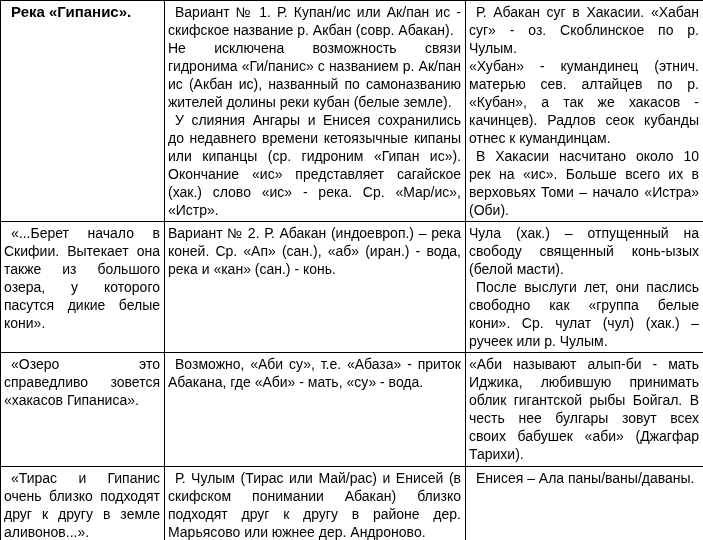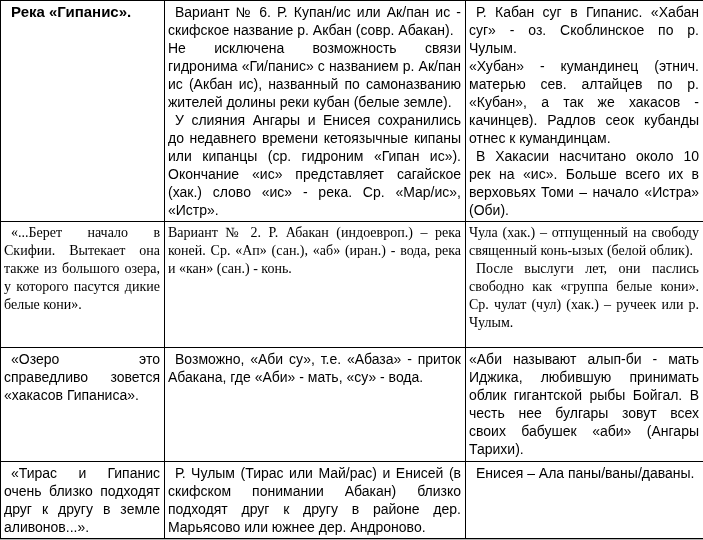--- a/index.html
+++ b/index.html
@@ -24,21 +24,21 @@
     vertical-align: top;
     padding: 2px 4px 2px 3px;
     font-size: 14px;
     line-height: 18px;
     color: #000000;
     text-align: justify;
     overflow: hidden;
     word-wrap: break-word;
   }
   table.doc-table tr:nth-child(1) { height: 221px; }
-  table.doc-table tr:nth-child(2) { height: 126px; font-family: Liberation Serif, serif; }
+  table.doc-table tr:nth-child(2) { height: 126px; }
   table.doc-table tr:nth-child(3) { height: 114px; }
   table.doc-table tr:nth-child(4) { height: 76px; }
   table.doc-table p {
     margin: 0;
   }
   table.doc-table p.indent { text-indent: 7px; }
   table.doc-table p.bold {
     font-weight: bold;
     font-size: 15px;
   }
@@ -51,51 +51,51 @@
     <col style="width:164px">
     <col style="width:301px">
     <col style="width:238px">
   </colgroup>
   <tbody>
       <tr>
         <td>
           <p class="indent bold">Река «Гипанис».</p>
         </td>
         <td>
-          <p class="indent">Вариант № 6. Р. Купан/ис или Ак/пан ис - скифское название р. Акбан (совр. Абакан).</p>
+          <p class="indent">Вариант № 1. Р. Купан/ис или Ак/пан ис - скифское название р. Акбан (совр. Абакан).</p>
           <p>Не исключена возможность связи гидронима «Ги/панис» с названием р. Ак/пан ис (Акбан ис), названный по самоназванию жителей долины реки кубан (белые земле).</p>
           <p class="indent">У слияния Ангары и Енисея сохранились до недавнего времени кетоязычные кипаны или кипанцы (ср. гидроним «Гипан ис»). Окончание «ис» представляет сагайское (хак.) слово «ис» - река. Ср. «Мар/ис», «Истр».</p>
         </td>
         <td>
-          <p class="indent">Р. Кабан суг в Гипанис. «Хабан суг» - оз. Скоблинское по р. Чулым.</p>
+          <p class="indent">Р. Абакан суг в Хакасии. «Хабан суг» - оз. Скоблинское по р. Чулым.</p>
           <p>«Хубан» - кумандинец (этнич. матерью сев. алтайцев по р. «Кубан», а так же хакасов - качинцев). Радлов сеок кубанды отнес к кумандинцам.</p>
           <p class="indent">В Хакасии насчитано около 10 рек на «ис». Больше всего их в верховьях Томи – начало «Истра» (Оби).</p>
         </td>
       </tr>
       <tr>
         <td>
           <p class="indent">«...Берет начало в Скифии. Вытекает она также из большого озера, у которого пасутся дикие белые кони».</p>
         </td>
         <td>
           <p>Вариант № 2. Р. Абакан (индоевроп.) – река коней. Ср. «Ап» (сан.), «аб» (иран.) - вода, река и «кан» (сан.) - конь.</p>
         </td>
         <td>
-          <p>Чула (хак.) – отпущенный на свободу священный конь-ызых (белой облик).</p>
+          <p>Чула (хак.) – отпущенный на свободу священный конь-ызых (белой масти).</p>
           <p class="indent">После выслуги лет, они паслись свободно как «группа белые кони». Ср. чулат (чул) (хак.) – ручеек или р. Чулым.</p>
         </td>
       </tr>
       <tr>
         <td>
           <p class="indent">«Озеро это справедливо зовется «хакасов Гипаниса».</p>
         </td>
         <td>
           <p class="indent">Возможно, «Аби су», т.е. «Абаза» - приток Абакана, где «Аби» - мать, «су» - вода.</p>
         </td>
         <td>
-          <p>«Аби называют алып-би - мать Иджика, любившую принимать облик гигантской рыбы Бойгал. В честь нее булгары зовут всех своих бабушек «аби» (Ангары Тарихи).</p>
+          <p>«Аби называют алып-би - мать Иджика, любившую принимать облик гигантской рыбы Бойгал. В честь нее булгары зовут всех своих бабушек «аби» (Джагфар Тарихи).</p>
         </td>
       </tr>
       <tr>
         <td>
           <p class="indent">«Тирас и Гипанис очень близко подходят друг к другу в земле аливонов...».</p>
         </td>
         <td>
           <p class="indent">Р. Чулым (Тирас или Май/рас) и Енисей (в скифском понимании Абакан) близко подходят друг к другу в районе дер. Марьясово или южнее дер. Андроново.</p>
         </td>
         <td>

